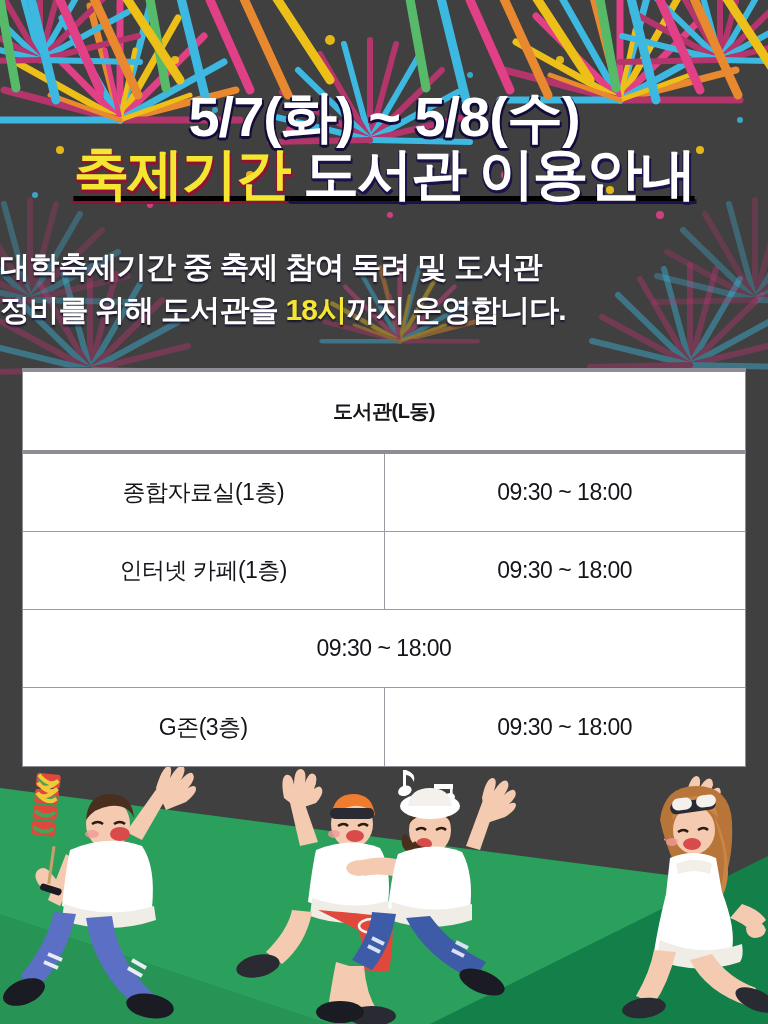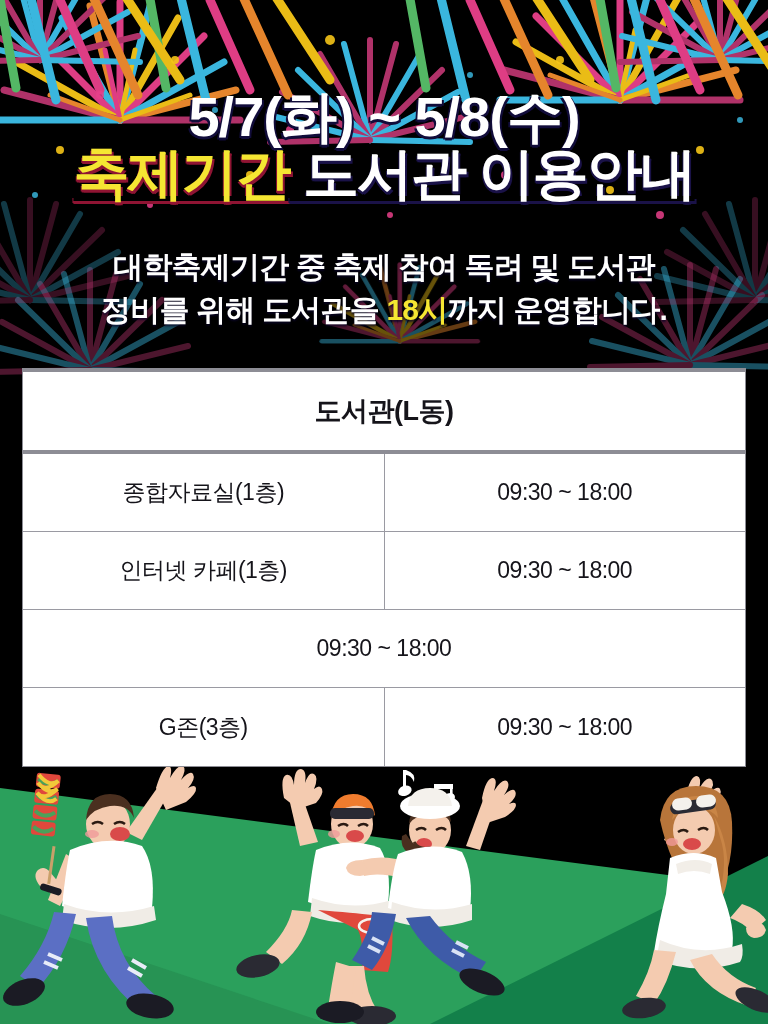--- a/index.html
+++ b/index.html
@@ -6,21 +6,21 @@
   html, body { width:768px; height:1024px; }
   body {
     font-family:"Liberation Sans", sans-serif;
     background:#211a5e;
     overflow:hidden;
     position:relative;
   }
   #poster {
     position:relative;
     width:768px; height:1024px;
-    background:#000000;
+    background:#404040;
     overflow:hidden;
   }
   .fw-layer { position:absolute; left:0; top:0; width:768px; height:1024px; pointer-events:none; }
 
   
   .title-zone {
     position:absolute; left:0; top:88px; width:768px;
     text-align:center; z-index:6;
   }
   .line1 {
@@ -35,21 +35,21 @@
   .line2 .hl {
     color:#f5e632;
     text-shadow: 2px 3px 0 #8f1433, 0 3px 0 #8f1433, -1px 2px 0 #8f1433;
   }
   .line2 .wht {
     color:#ffffff;
     text-shadow: 2px 3px 0 #1a1248, 0 3px 0 #1a1248, -1px 2px 0 #1a1248;
   }
   .subtitle {
     position:absolute; left:0; top:246px; width:768px;
-    text-align:center; z-index:6;
+    text-align:left; z-index:6;
     color:#ffffff; font-size:30px; font-weight:bold; line-height:1.42;
     letter-spacing:-0.8px;
     text-shadow: 0 2px 2px rgba(10,6,40,.75);
   }
   .subtitle .amt { color:#f5e632; }
 
   
   .table-wrap {
     position:absolute; left:22px; top:368px; width:724px;
     z-index:6;
@@ -58,21 +58,21 @@
     border-left:1px solid #8d8d95;
     border-right:1px solid #8d8d95;
     border-bottom:1px solid #8d8d95;
   }
   .thead {
     display:flex; height:82px;
     border-bottom:4px solid #8d8d95;
   }
   .thead .th {
     flex:1; display:flex; align-items:center; justify-content:center;
-    font-size:27px; font-weight:bold; color:#15141a; letter-spacing:-0.5px;
+    font-size:20px; font-weight:bold; color:#15141a; letter-spacing:-0.5px;
   }
   .trow {
     display:flex; height:78px;
     border-bottom:1px solid #9a9aa2;
   }
   .trow:last-child { border-bottom:none; }
   .trow .td {
     flex:1; display:flex; align-items:center; justify-content:center;
     font-size:23px; font-weight:normal; color:#15141a; letter-spacing:-0.5px;
   }

